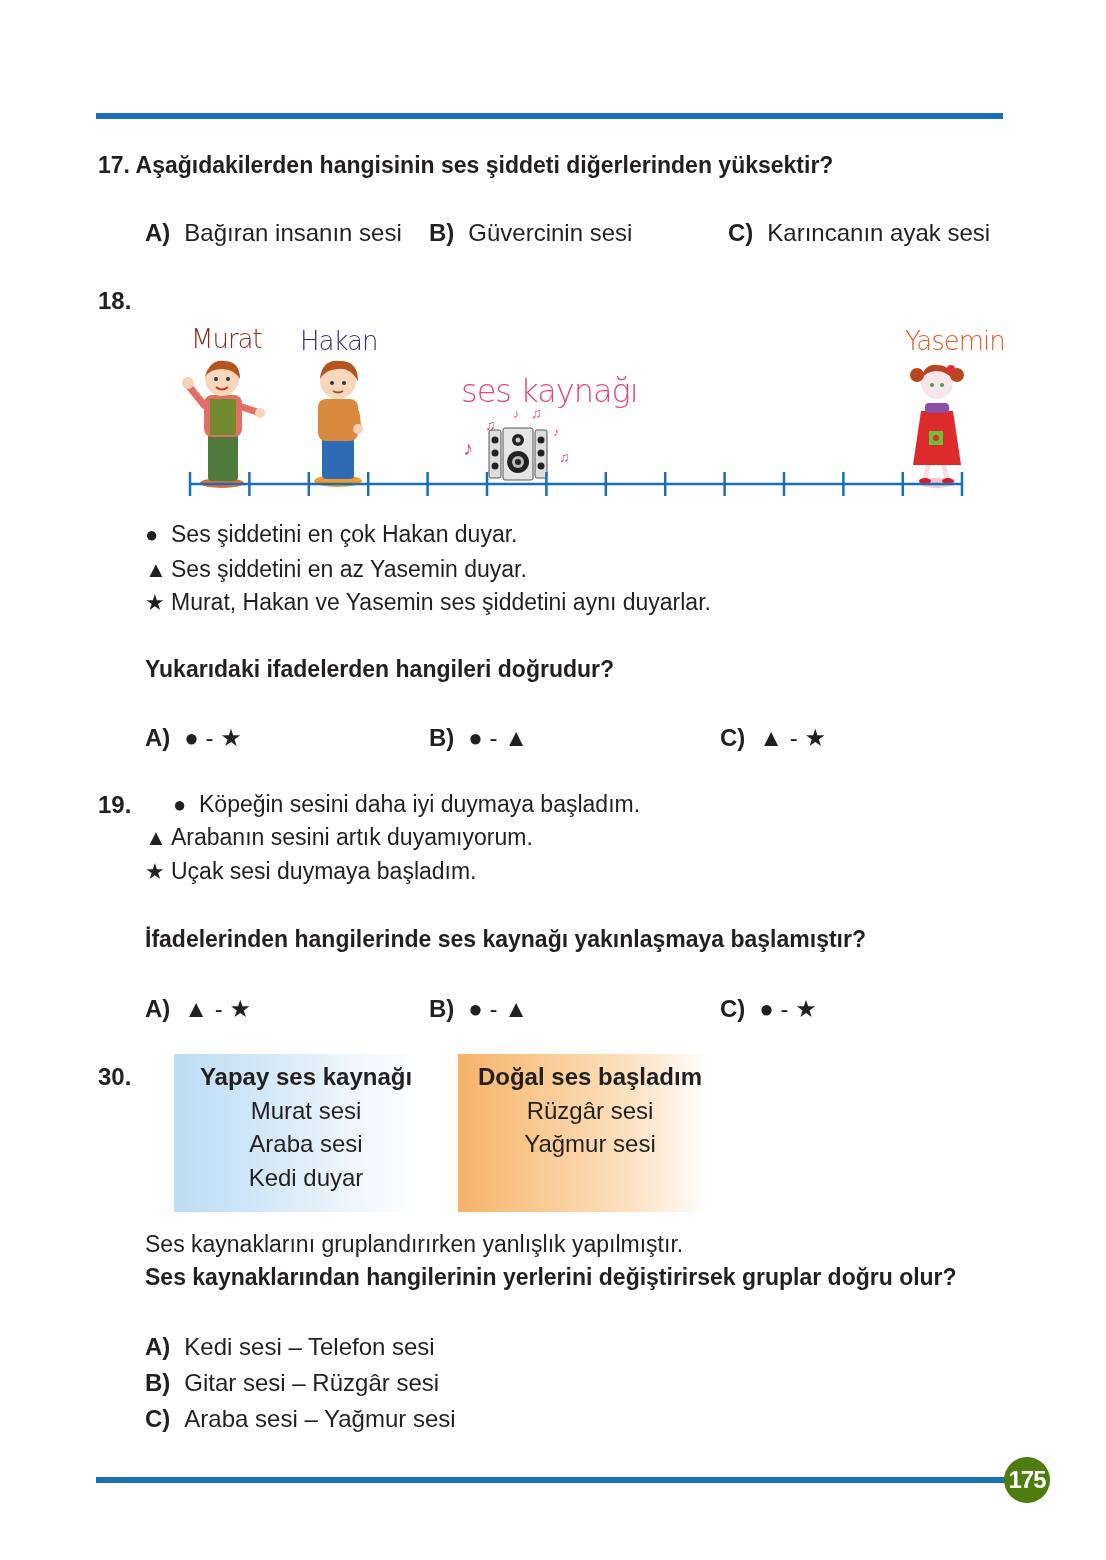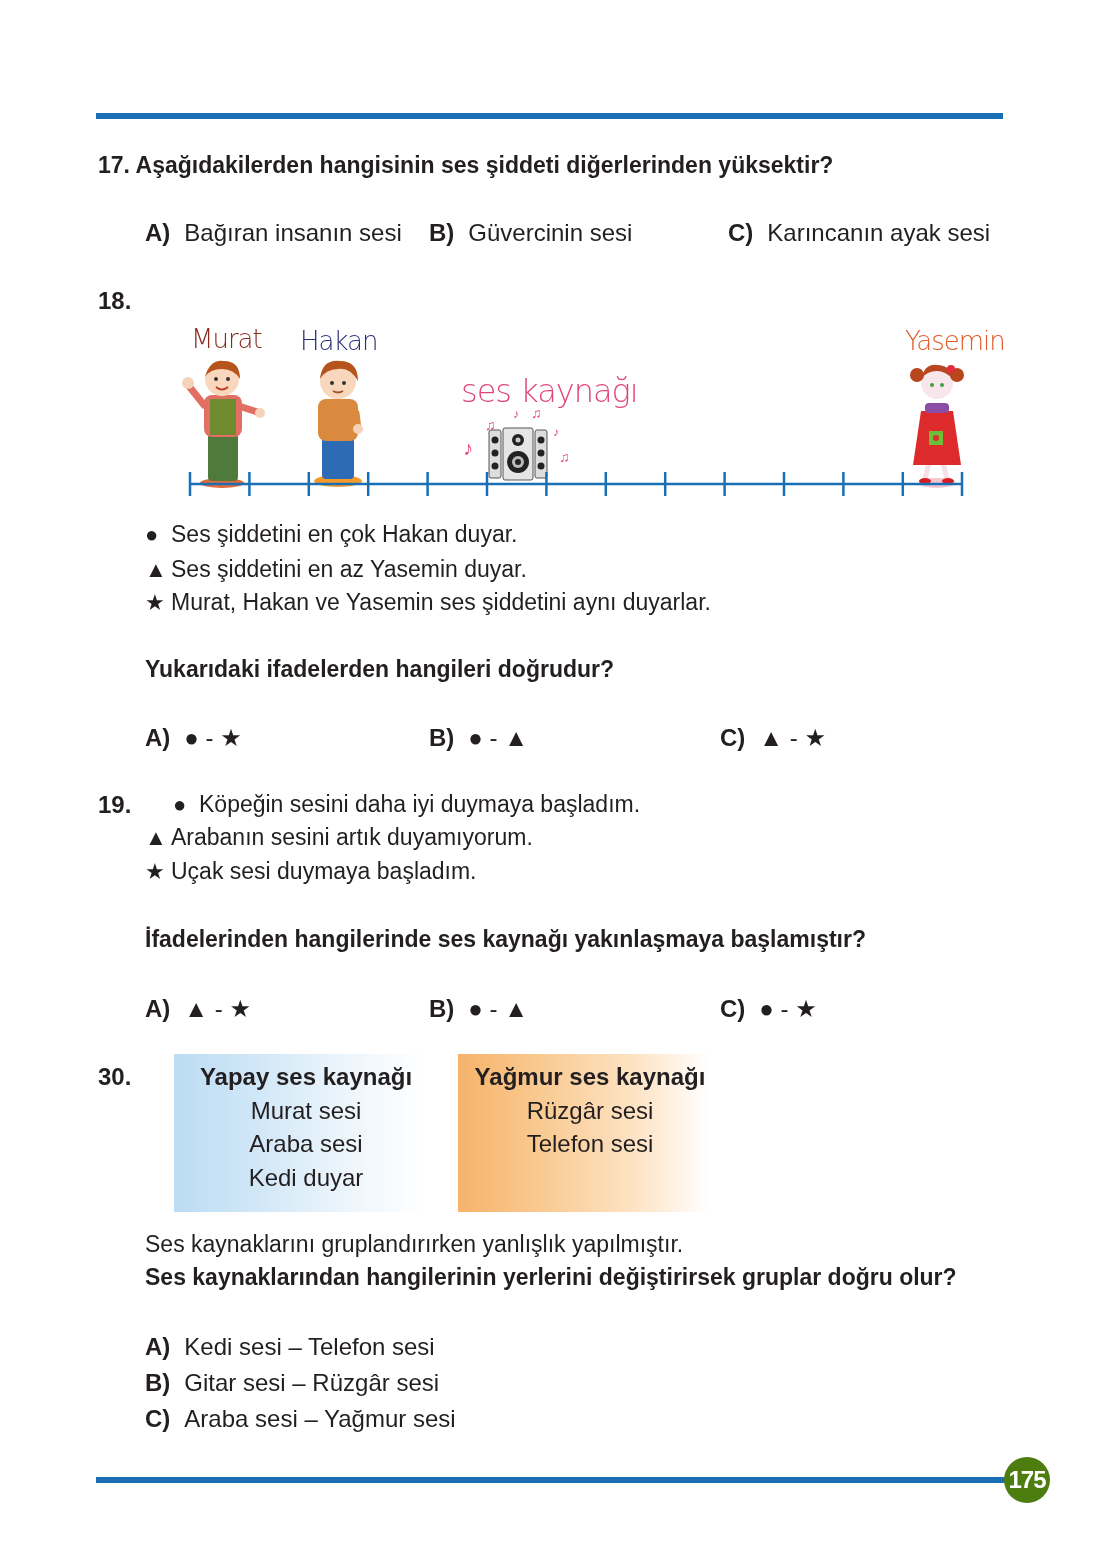--- a/index.html
+++ b/index.html
@@ -194,23 +194,23 @@
 <div class="qnum" style="left:98px; top:1063px;">30.</div>
 
 <div class="box" style="left:174px; top:1054px; width:240px; height:152px; background:linear-gradient(90deg,#bcdcf3 0%,#cfe6f7 30%,#eef6fc 70%,#ffffff 100%); padding-top:6px;">
   <div class="head">Yapay ses kaynağı</div>
   <div>Murat sesi</div>
   <div>Araba sesi</div>
   <div>Kedi duyar</div>
 </div>
 
 <div class="box" style="left:458px; top:1054px; width:240px; height:152px; background:linear-gradient(90deg,#f6b36a 0%,#f9c88e 30%,#fde3c4 70%,#ffffff 100%); padding-top:6px;">
-  <div class="head">Yağmur ses kaynağı</div>
+  <div class="head">Doğal ses başladım</div>
   <div>Rüzgâr sesi</div>
-  <div>Telefon sesi</div>
+  <div>Yağmur sesi</div>
 </div>
 
 <div class="plain" style="left:145px; top:1231px;">Ses kaynaklarını gruplandırırken yanlışlık yapılmıştır.</div>
 <div class="qtext" style="left:145px; top:1264px;">Ses kaynaklarından hangilerinin yerlerini değiştirirsek gruplar doğru olur?</div>
 
 <div class="opt" style="left:145px; top:1333px;">
   <span class="lbl">A)</span><span>Kedi sesi – Telefon sesi</span>
 </div>
 <div class="opt" style="left:145px; top:1369px;">
   <span class="lbl">B)</span><span>Gitar sesi – Rüzgâr sesi</span>

